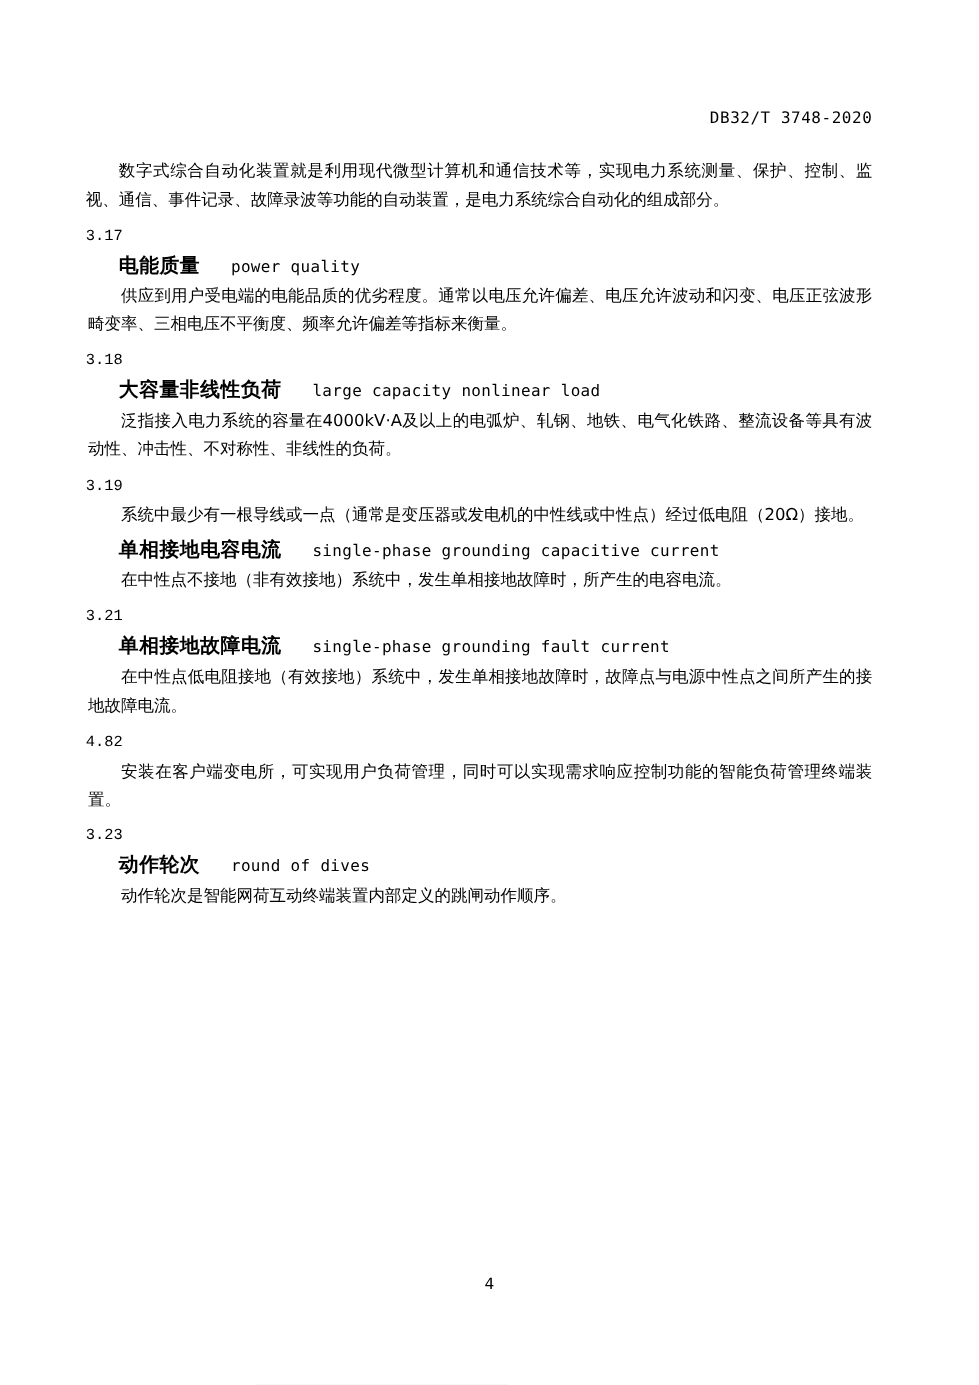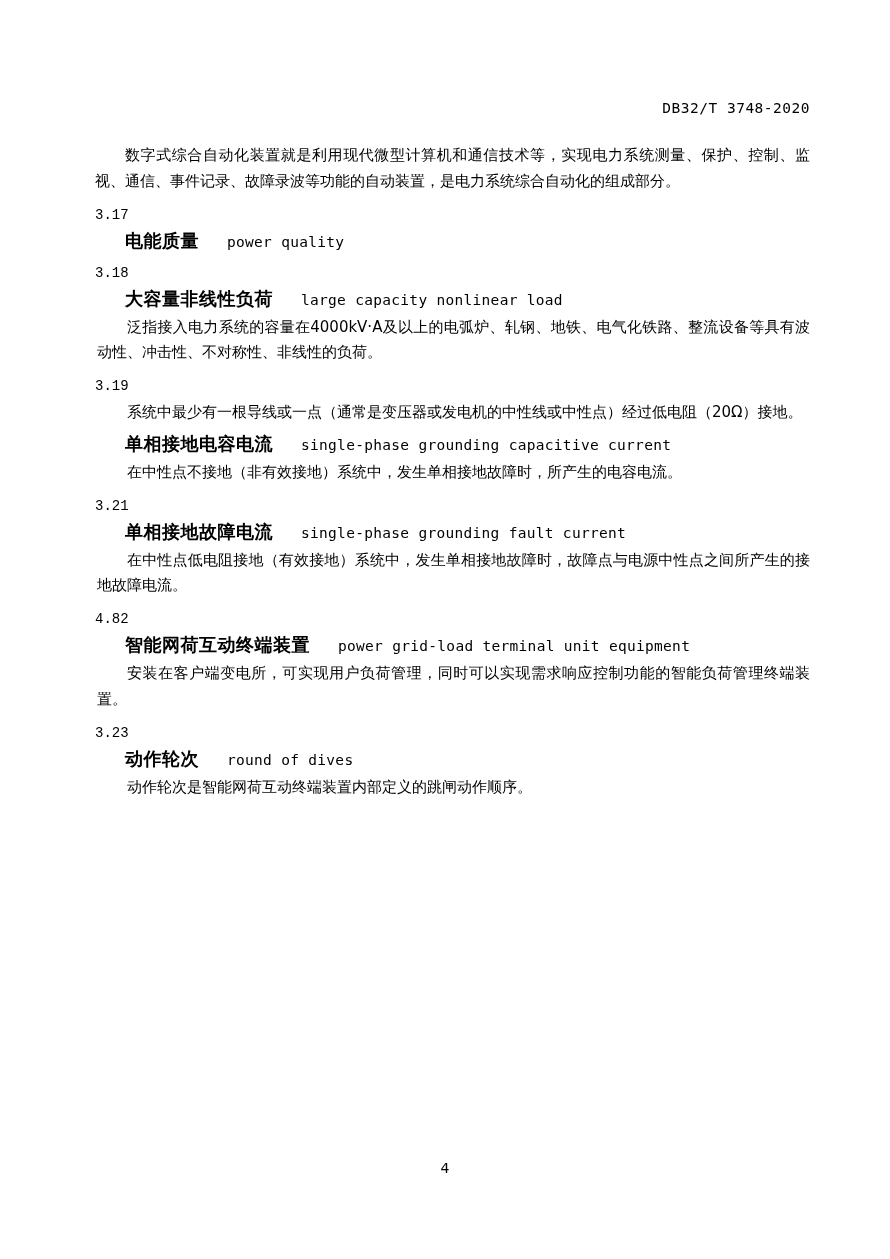--- a/index.html
+++ b/index.html
@@ -13,21 +13,21 @@
     background: #ffffff;
     position: relative;
     margin: 0 auto;
     box-sizing: border-box;
     font-family: "Liberation Serif", serif;
     color: #000000;
     overflow: hidden;
   }
   .content {
     position: absolute;
-    left: 95px;
+    left: 78px;
     top: 100px;
     width: 715px;
   }
   .header-line {
     text-align: right;
     font-family: "DejaVu Sans Mono", monospace;
     font-size: 14.5px;
     letter-spacing: 0.5px;
     color: #000;
     margin-bottom: 26px;
@@ -94,20 +94,21 @@
 
     <div class="header-line">DB32/T 3748-2020</div>
 
     <p class="body-para">数字式综合自动化装置就是利用现代微型计算机和通信技术等，实现电力系统测量、保护、控制、监视、通信、事件记录、故障录波等功能的自动装置，是电力系统综合自动化的组成部分。</p>
 
     <div class="section">
       <div class="clause-num">3.17</div>
       <div class="term-line">
         <span class="term-cn">电能质量</span><span class="term-en">power quality</span>
       </div>
+      <p class="def">供应到用户受电端的电能品质的优劣程度。通常以电压允许偏差、电压允许波动和闪变、电压正弦波形畸变率、三相电压不平衡度、频率允许偏差等指标来衡量。</p>
     </div>
 
     <div class="section">
       <div class="clause-num">3.18</div>
       <div class="term-line">
         <span class="term-cn">大容量非线性负荷</span><span class="term-en">large capacity nonlinear load</span>
       </div>
       <p class="def">泛指接入电力系统的容量在4000kV·A及以上的电弧炉、轧钢、地铁、电气化铁路、整流设备等具有波动性、冲击性、不对称性、非线性的负荷。</p>
     </div>
 
@@ -126,23 +127,20 @@
     <div class="section">
       <div class="clause-num">3.21</div>
       <div class="term-line">
         <span class="term-cn">单相接地故障电流</span><span class="term-en">single-phase grounding fault current</span>
       </div>
       <p class="def">在中性点低电阻接地（有效接地）系统中，发生单相接地故障时，故障点与电源中性点之间所产生的接地故障电流。</p>
     </div>
 
     <div class="section">
       <div class="clause-num">4.82</div>
-      <div class="term-line">
-        <span class="term-cn">智能网荷互动终端装置</span><span class="term-en">power grid-load terminal unit equipment</span>
-      </div>
       <p class="def">安装在客户端变电所，可实现用户负荷管理，同时可以实现需求响应控制功能的智能负荷管理终端装置。</p>
     </div>
 
     <div class="section">
       <div class="clause-num">3.23</div>
       <div class="term-line">
         <span class="term-cn">动作轮次</span><span class="term-en">round of dives</span>
       </div>
       <p class="def">动作轮次是智能网荷互动终端装置内部定义的跳闸动作顺序。</p>
     </div>

